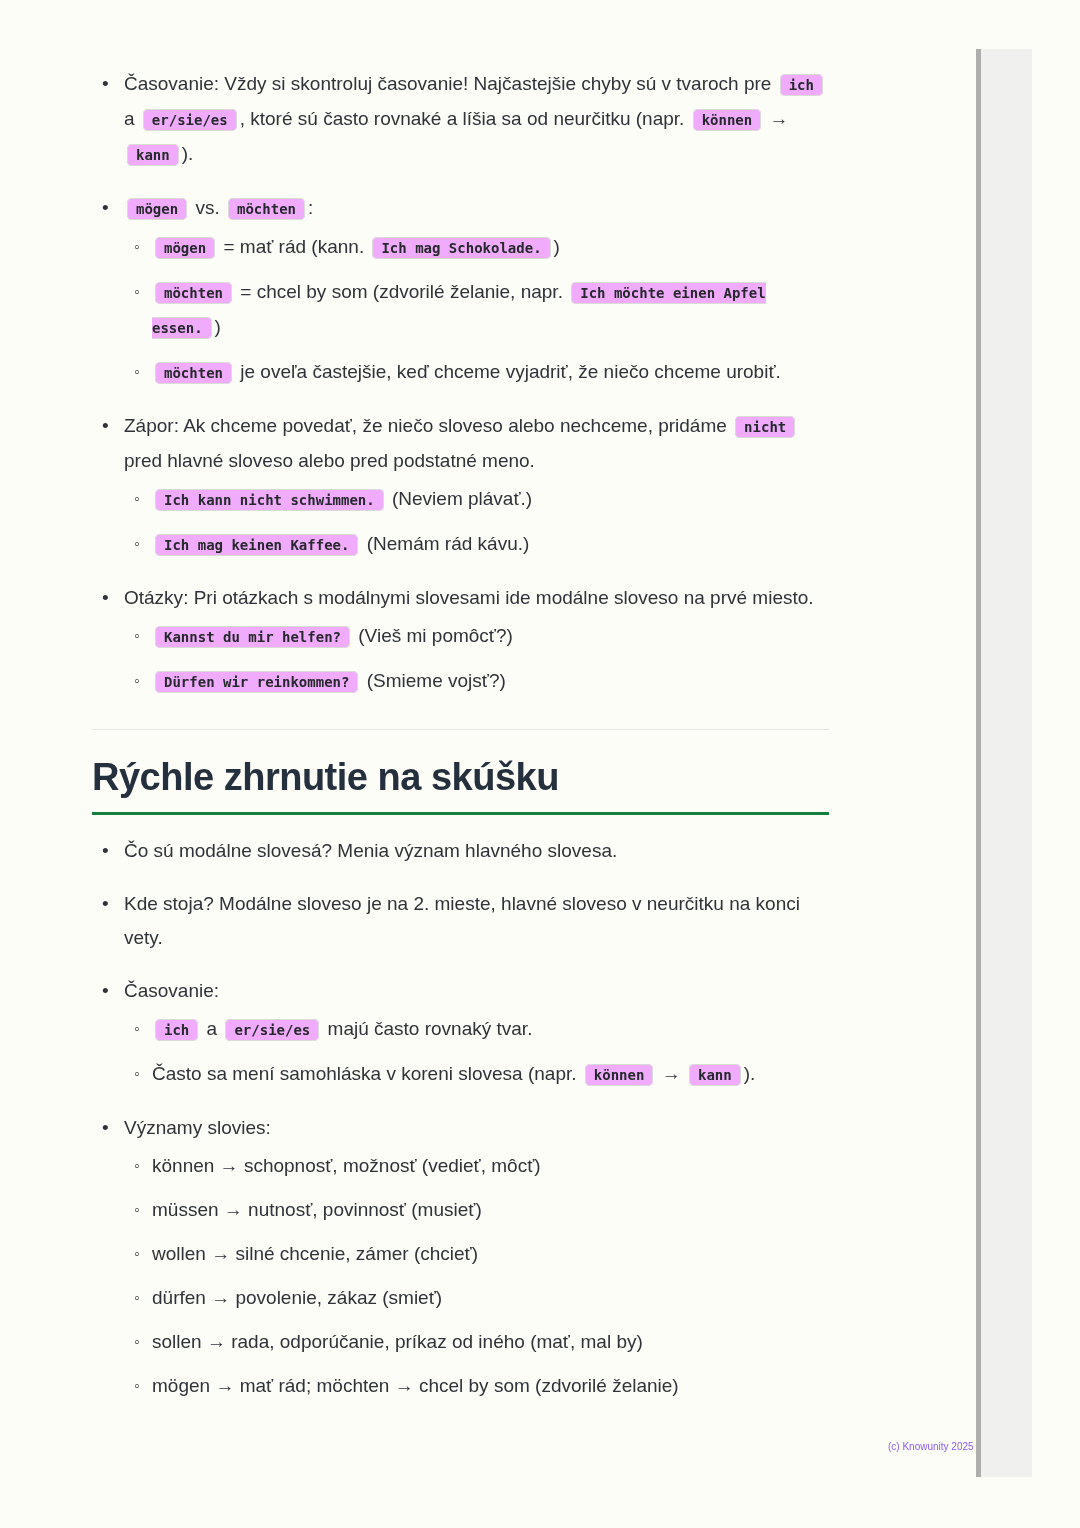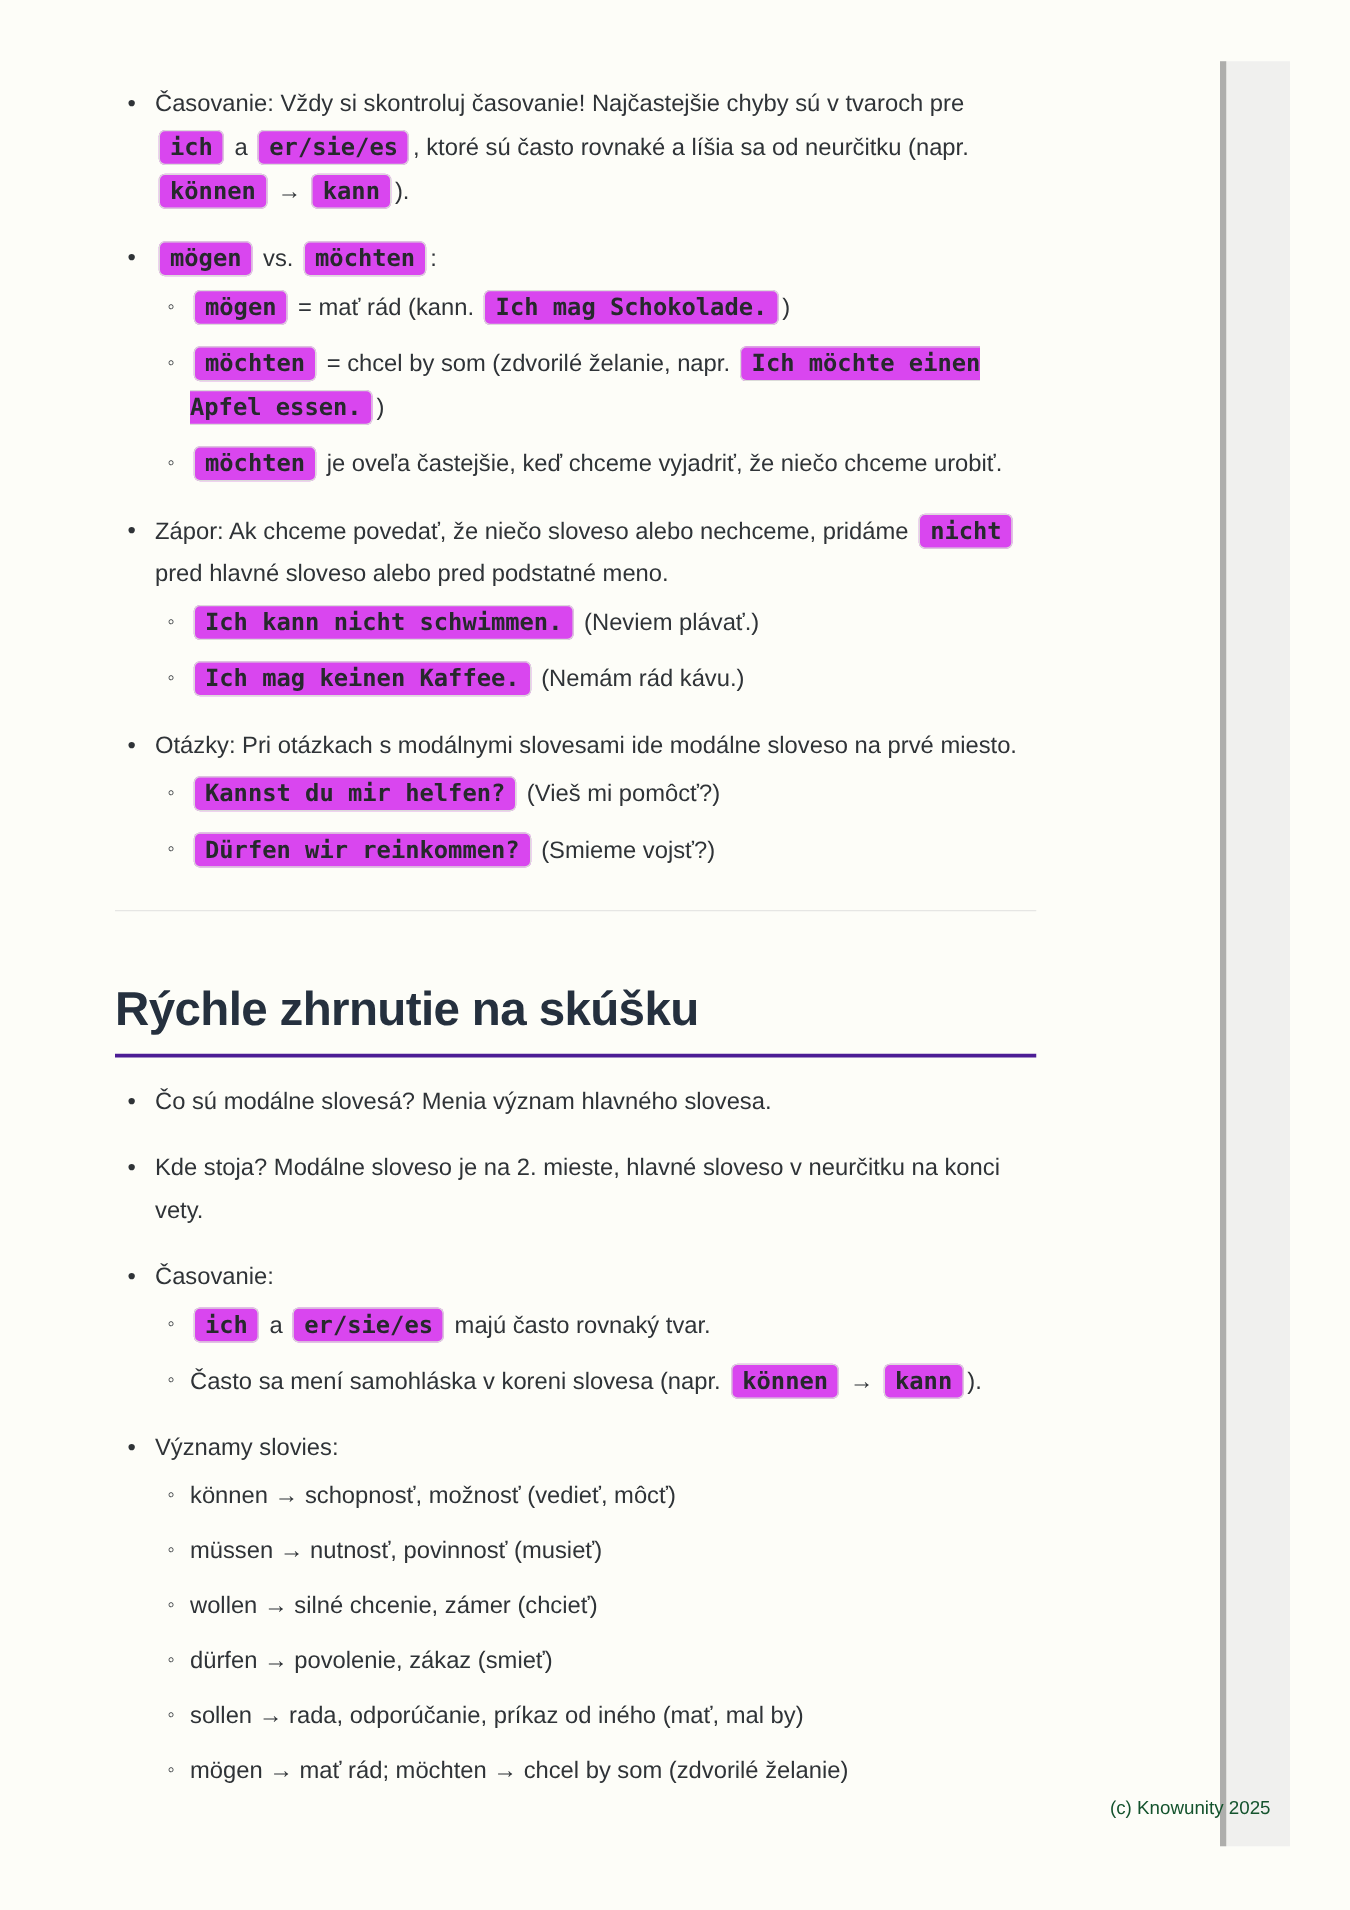--- a/index.html
+++ b/index.html
@@ -29,39 +29,39 @@
   .li.lvl1 + .li.lvl2 { margin-top: 4px; }
   .lvl1 > .marker { flex: 0 0 32px; box-sizing: border-box; padding-left: 10px; }
   .lvl2 > .marker { flex: 0 0 26px; box-sizing: border-box; padding-left: 8px; font-size: 16px; }
 
   .para { margin-top: 26px; }
   .para + .li.lvl1 { margin-top: 24px; }
 
   .divider { margin-top: 30px; height: 0; border-top: 1px solid #e6e6e4; }
 
   .h1 {
-    margin: 56px 0 0 0;
+    margin: 24px 0 0 0;
     font-size: 38px;
     line-height: 46px;
     font-weight: 700;
     color: #25303e;
     letter-spacing: -0.5px;
     padding-bottom: 12px;
-    border-bottom: 3px solid #4c1d95;
+    border-bottom: 3px solid #15803d;
   }
 
   .seg-plain { }
   .seg-bold { font-weight: 400; }
   .seg-italic { }
   .code-chip {
     font-family: "DejaVu Sans Mono", monospace;
-    font-size: 19px;
+    font-size: 14px;
     font-weight: 700;
     color: #26292c;
-    background: #d946ef;
+    background: #f0abfc;
     border: 1px solid #dbdbd9;
     border-radius: 5px;
     padding: 2px 8px;
     margin: 0 3px;
   }
 
   .side-strip {
     position: absolute;
     left: 976px;
     top: 49px;
@@ -69,23 +69,23 @@
     height: 1428px;
     box-sizing: border-box;
     background: #f0f0ee;
     border-left: 5px solid #aeaeac;
     z-index: 1;
   }
   .watermark {
     position: absolute;
     left: 888px;
     top: 1438px;
-    font-size: 15px;
+    font-size: 10px;
     line-height: 18px;
-    color: #14532d;
+    color: #8b5cf6;
     z-index: 2;
     white-space: nowrap;
   }
 </style>
 </head>
 <body>
 
 <div class="content">
     <div class="li lvl1">
       <span class="marker">•</span>

